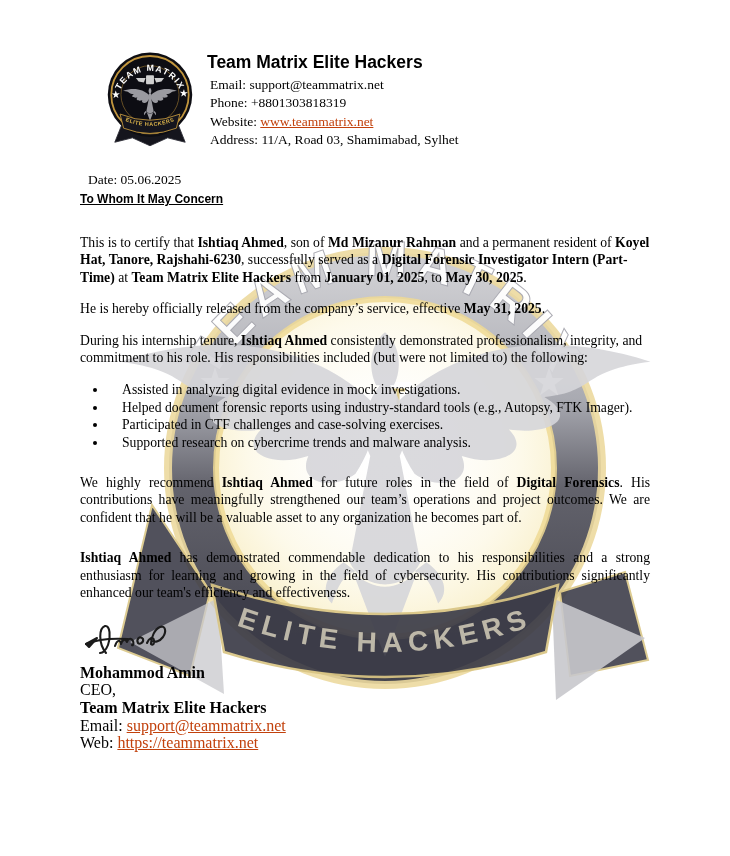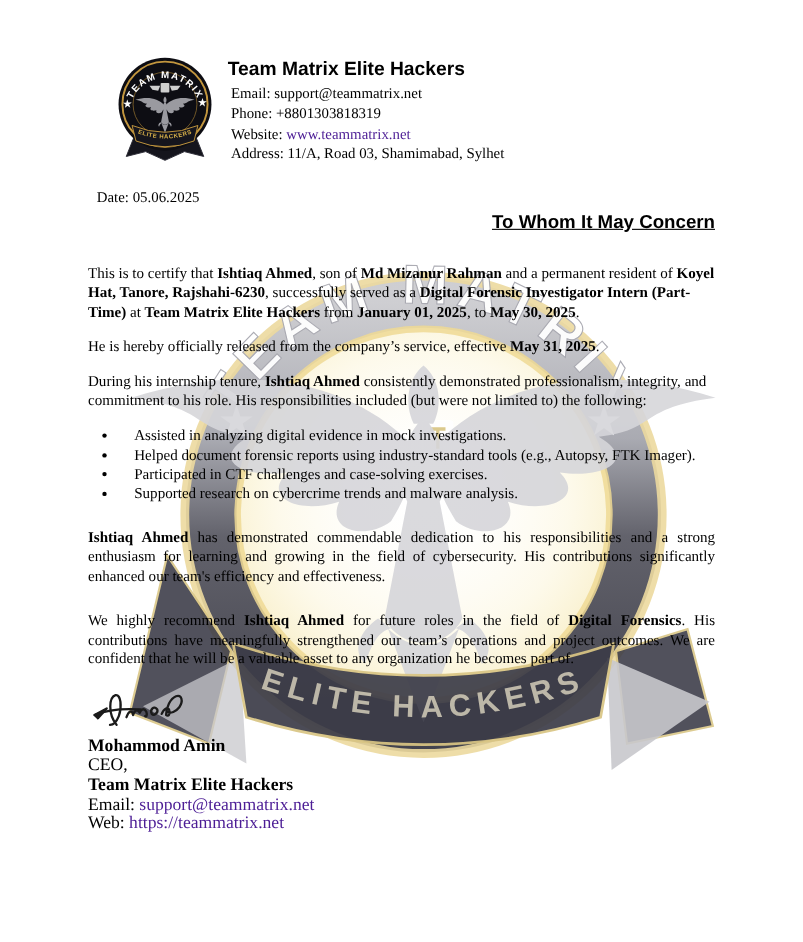--- a/index.html
+++ b/index.html
@@ -10,27 +10,27 @@
   
   .watermark{position:absolute;left:0;top:0;width:730px;height:856px;z-index:0;pointer-events:none}
   
   .content{position:relative;z-index:1;padding:50px 80px 0 80px}
   
   .header{display:flex;align-items:flex-start;margin-left:26px}
   .logo{width:88px;height:100px;flex:0 0 auto}
   .head-text{margin-left:13px;padding-top:1px}
   .company-name{font-family:"Liberation Sans",sans-serif;font-weight:bold;font-size:17.5px;line-height:22px;margin-bottom:3px}
   .contact-line{font-size:13.5px;line-height:18.4px;padding-left:3px}
-  a.link{color:#4c1d95;cursor:pointer}
+  a.link{color:#c2410c;text-decoration:underline;cursor:pointer}
   
   .ref-block{margin-top:21px;margin-left:8px;font-size:13.5px;line-height:17.6px}
   
   .letter-title{
-    font-family:"Liberation Sans",sans-serif;font-weight:bold;font-size:17px;
-    text-align:right;text-decoration:underline;margin-top:3px;
+    font-family:"Liberation Sans",sans-serif;font-weight:bold;font-size:12px;
+    text-align:left;text-decoration:underline;margin-top:3px;
   }
   
   .para{font-size:13.7px;line-height:17.7px;margin-top:12px}
   .para.first{margin-top:28px}
   .para.just{text-align:justify}
   .para b{font-weight:bold}
   ul.resp{margin:12px 0 0 0;padding-left:28px}
   ul.resp li{font-size:13.7px;line-height:17.7px;padding-left:14px;margin:0}
   .gap-lg{margin-top:22px}
   
@@ -160,22 +160,22 @@
   <p class="para"><span>He is hereby officially released from the company’s service, effective </span><b>May 31, 2025</b><span>.</span></p>
   <p class="para"><span>During his internship tenure, </span><b>Ishtiaq Ahmed</b><span> consistently demonstrated professionalism, integrity, and commitment to his role. His responsibilities included (but were not limited to) the following:</span></p>
 
   <ul class="resp">
       <li>Assisted in analyzing digital evidence in mock investigations.</li>
       <li>Helped document forensic reports using industry-standard tools (e.g., Autopsy, FTK Imager).</li>
       <li>Participated in CTF challenges and case-solving exercises.</li>
       <li>Supported research on cybercrime trends and malware analysis.</li>
     </ul>
 
+  <p class="para just gap-lg"><span>We highly recommend </span><b>Ishtiaq Ahmed</b><span> for future roles in the field of </span><b>Digital Forensics</b><span>. His contributions have meaningfully strengthened our team’s operations and project outcomes. We are confident that he will be a valuable asset to any organization he becomes part of.</span></p>
   <p class="para just gap-lg"><b>Ishtiaq Ahmed</b><span> has demonstrated commendable dedication to his responsibilities and a strong enthusiasm for learning and growing in the field of cybersecurity. His contributions significantly enhanced our team's efficiency and effectiveness.</span></p>
-  <p class="para just gap-lg"><span>We highly recommend </span><b>Ishtiaq Ahmed</b><span> for future roles in the field of </span><b>Digital Forensics</b><span>. His contributions have meaningfully strengthened our team’s operations and project outcomes. We are confident that he will be a valuable asset to any organization he becomes part of.</span></p>
 
 
   <svg class="signature" width="104" height="42" viewBox="0 0 104 42" xmlns="http://www.w3.org/2000/svg">
     <g stroke="#1b1b1b" stroke-width="2.1" fill="none" stroke-linecap="round" stroke-linejoin="round">
       <path d="M4,28 L15,22 L7,31 Z" fill="#1b1b1b"></path>
       <path d="M4,28 C16,23 30,22 46,23"></path>
       <path d="M24,37 C16,27 17,12 23,10 C28,9 29,21 26,29 C24,34 21,37 18,37"></path>
       <path d="M33,30 C35,24 38,23 39,28 C40,24 43,22 45,26 C46,23 49,21 51,25 C52,28 51,30 50,29"></path>
       <path d="M56,27 C54,23 58,19 61,23 C62,26 58,29 56,27"></path>
       <path d="M65,27 C67,22 71,20 72,24 C73,27 71,30 69,28 C69,21 73,13 78,11 C83,9 85,15 81,21 C78,25 73,27 70,25"></path>

